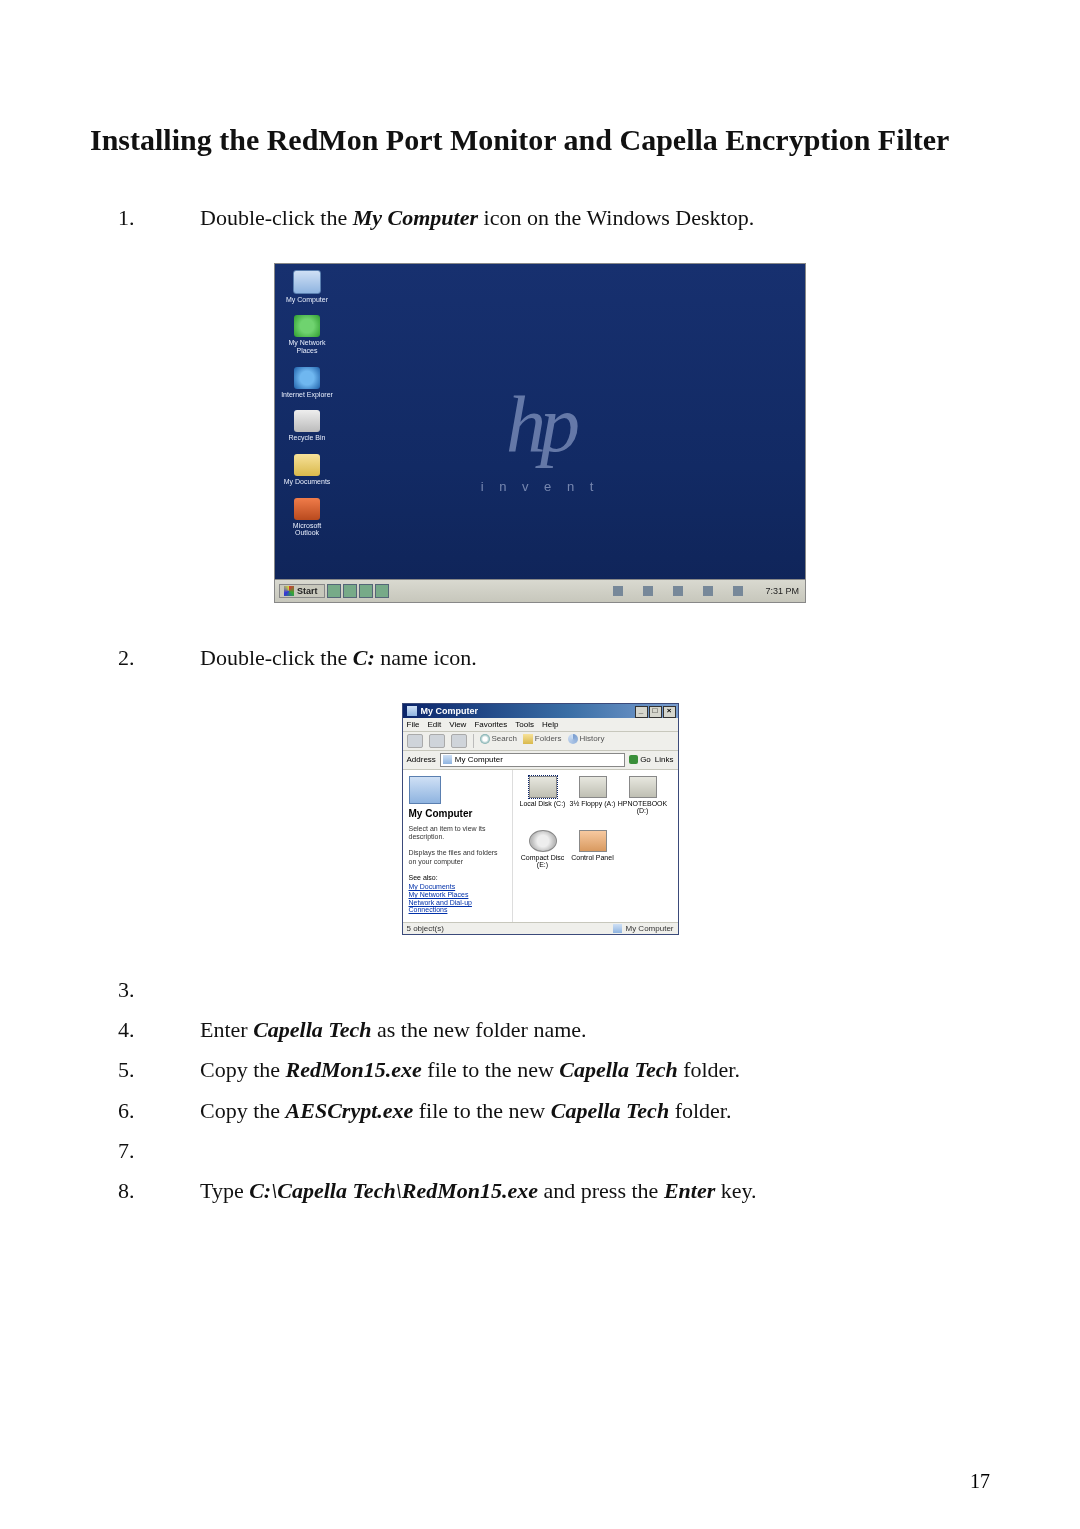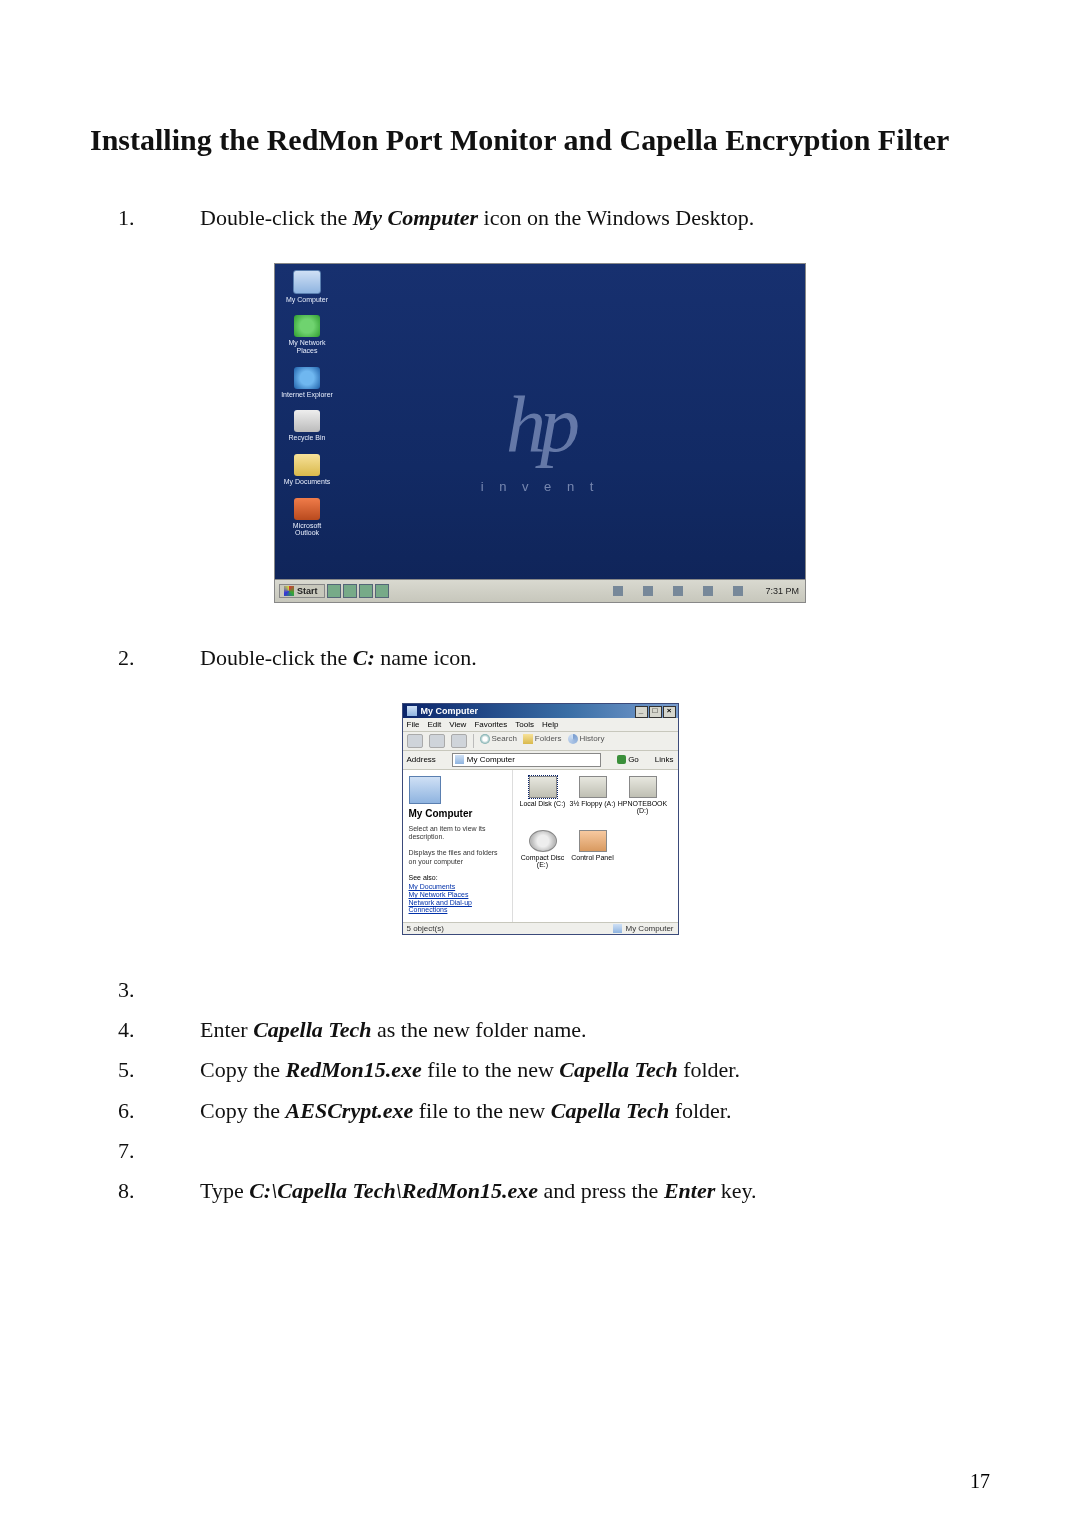--- a/index.html
+++ b/index.html
@@ -156,21 +156,21 @@
     border-bottom:1px solid #c7c7bc; background:#efefeb; color:#555;
   }
   .shot-window .toolbar .nav{ width:14px;height:12px;background:#cfd4da;border:1px solid #aaa;border-radius:2px;}
   .shot-window .toolbar .sep{ width:1px;height:14px;background:#bbb;}
   .shot-window .toolbar .tb-item{ display:flex;align-items:center;gap:2px;}
   .shot-window .toolbar .tb-item .ic{width:10px;height:10px;}
   .ic-search{background:radial-gradient(circle,#fff 30%,#7aa 70%);border-radius:50%;}
   .ic-fold{background:linear-gradient(#f7e29a,#d9b94c);}
   .ic-hist{background:conic-gradient(#7a9ed0,#cfe0f5);border-radius:50%;}
   .shot-window .addrbar{
-    display:flex; align-items:center; gap:16px; padding:2px 4px;
+    display:flex; align-items:center; gap:4px; padding:2px 4px;
     border-bottom:1px solid #c7c7bc; background:#efefeb;
   }
   .shot-window .addrbar .field{
     flex:1; background:#fff; border:1px solid #888; height:12px;
     display:flex; align-items:center; gap:3px; padding:0 2px;
   }
   .shot-window .addrbar .field .aicon{width:9px;height:9px;background:linear-gradient(#cfe0f5,#8fb4e0);}
   .shot-window .addrbar .gobtn{display:flex;align-items:flex-start;gap:2px;}
   .shot-window .addrbar .gobtn .go{width:9px;height:9px;background:#3a8f3a;border-radius:2px;}
   .shot-window .body{

